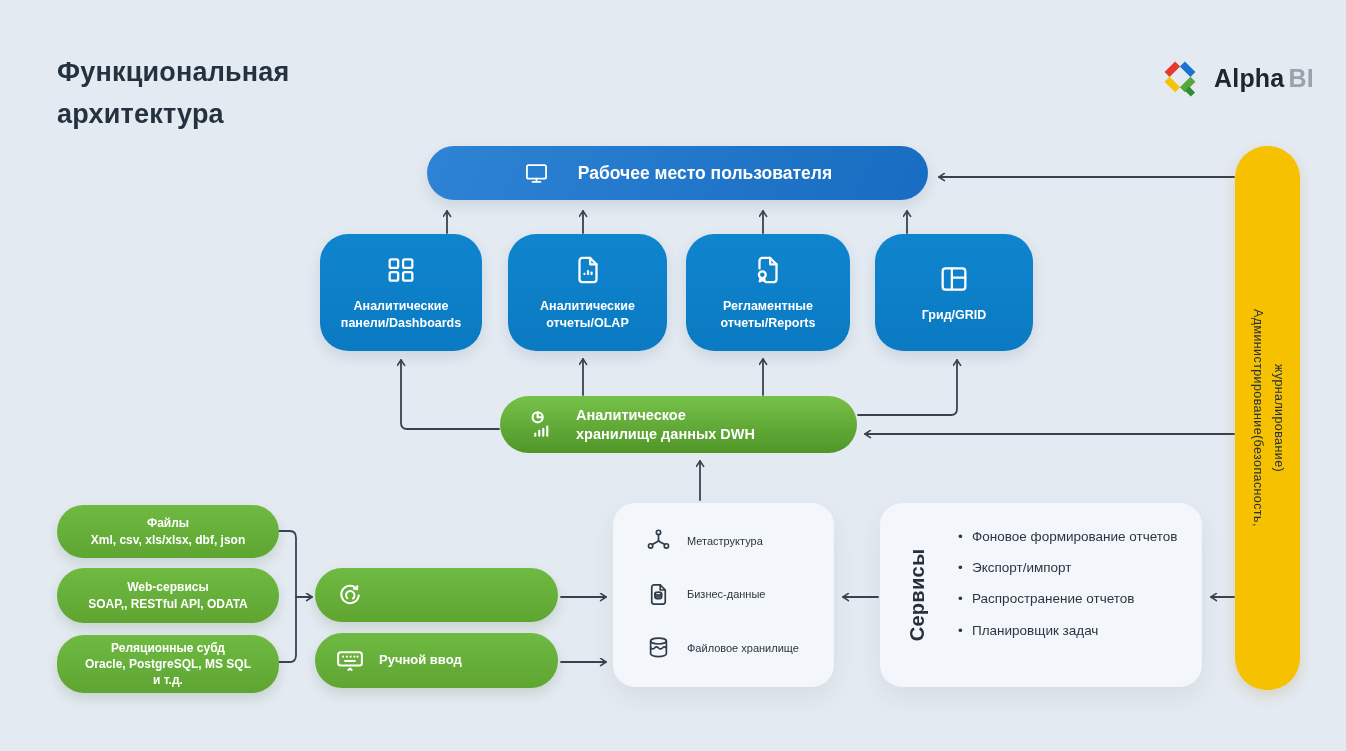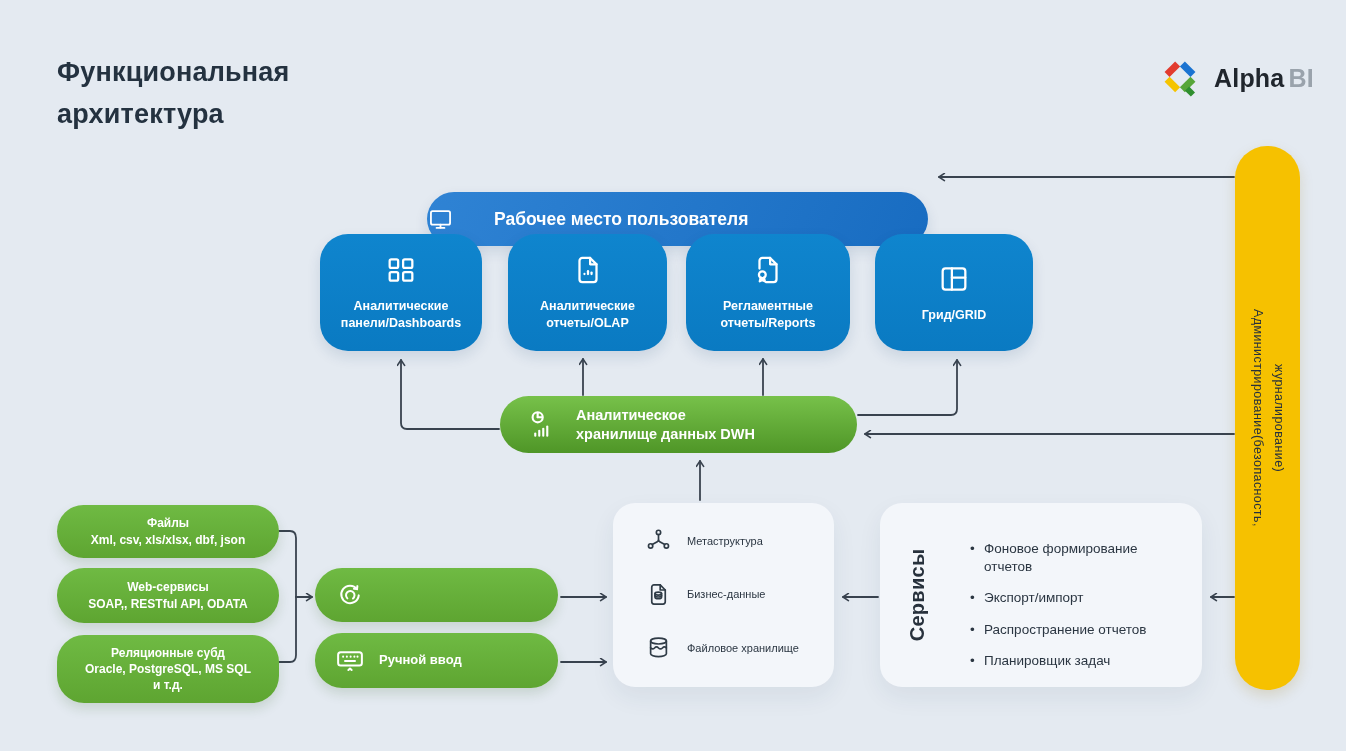--- a/index.html
+++ b/index.html
@@ -16,22 +16,22 @@
   .logo-text .bi{color:#9aa3ac;margin-left:4px;}
 
   
   .connectors{position:absolute;inset:0;z-index:1;pointer-events:none;}
   .connectors path{fill:none;stroke:#39434f;stroke-width:1.8;stroke-linecap:round;stroke-linejoin:round;}
 
   .node{position:absolute;z-index:2;box-sizing:border-box;}
 
   
   .workspace-bar{left:427px;top:146px;width:501px;height:54px;border-radius:27px;
-    background:linear-gradient(115deg,#2f83d4,#186cc1);display:flex;align-items:center;
-    gap:40px;color:#fff;font-size:17.5px;font-weight:700;box-shadow:0 6px 14px rgba(20,60,110,.12);margin-top:46px;}
+    background:linear-gradient(115deg,#2f83d4,#186cc1);display:flex;align-items:center;justify-content:center;
+    gap:28px;color:#fff;font-size:17.5px;font-weight:700;box-shadow:0 6px 14px rgba(20,60,110,.12);}
   .workspace-bar .icon svg{display:block;}
 
   
   .feature{top:234px;height:117px;border-radius:28px;background:linear-gradient(180deg,#0f85ce,#0a7ac2);
     display:flex;flex-direction:column;align-items:center;justify-content:center;gap:11px;
     color:#fff;box-shadow:0 6px 14px rgba(20,60,110,.12);}
   .feature .label{font-size:12.5px;font-weight:700;text-align:center;line-height:1.35;}
   .feature .icon svg{display:block;}
 
   
@@ -49,21 +49,21 @@
 
   
   .card{background:#f3f6fa;border-radius:22px;box-shadow:0 10px 24px rgba(30,60,90,.07);}
   .storage{left:613px;top:503px;width:221px;height:184px;display:flex;flex-direction:column;
     justify-content:space-between;padding:24px 0 26px 32px;}
   .storage-row{display:flex;align-items:center;gap:15px;color:#2b3642;font-size:11px;}
   .storage-row .icon svg{display:block;}
   .services{left:880px;top:503px;width:322px;height:184px;}
   .services-title{position:absolute;left:37px;top:50%;transform:translate(-50%,-50%) rotate(-90deg);
     font-size:20px;font-weight:700;color:#27313c;white-space:nowrap;letter-spacing:.3px;}
-  .services-list{margin:16px;padding:21px 18px 0 88px;list-style:none;display:flex;flex-direction:column;gap:13px;}
+  .services-list{margin:4px;padding:21px 18px 0 88px;list-style:none;display:flex;flex-direction:column;gap:13px;}
   .services-list li{position:relative;color:#2b3642;font-size:13.5px;line-height:1.35;}
   .services-list li::before{content:"•";position:absolute;left:-14px;color:#2b3642;}
 
   
   .admin-bar{left:1235px;top:146px;width:65px;height:544px;border-radius:32px;background:#f6c100;
     display:flex;align-items:center;justify-content:center;box-shadow:0 6px 14px rgba(150,110,0,.18);}
   .admin-bar .label{writing-mode:vertical-lr;text-align:center;white-space:pre-line;
     font-size:12.5px;color:#27313c;line-height:1.7;letter-spacing:.4px;}
 
   .ic{stroke:#fff;stroke-width:1.6;fill:none;stroke-linecap:round;stroke-linejoin:round;}
@@ -193,21 +193,21 @@
       </svg>
     </span>
     <span class="label pre-line">Аналитическое
 хранилище данных DWH</span>
   </div>
 
   <div class="node green source pre-line" style="top:505px;height:53px;">Файлы
 Xml, csv, xls/xlsx, dbf, json</div>
   <div class="node green source pre-line" style="top:568px;height:55px;">Web-сервисы
 SOAP,, RESTful API, ODATA</div>
-  <div class="node green source pre-line" style="top:635px;height:68px;">Реляционные субд
+  <div class="node green source pre-line" style="top:635px;height:58px;">Реляционные субд
 Oracle, PostgreSQL, MS SQL
 и т.д.</div>
 
   <div class="node green module" style="top:568px;height:54px;">
     <span class="icon">
       <svg class="ic" width="30" height="30" viewBox="0 0 24 24">
         <path d="M17.6 7.3A7 7 0 1 0 19 12.3"></path>
         <path d="M17.9 4.9l-.3 2.4-2.4-.3"></path>
         <path d="M9.9 14.7a3.4 3.4 0 1 1 4.5.1"></path>
       </svg>

